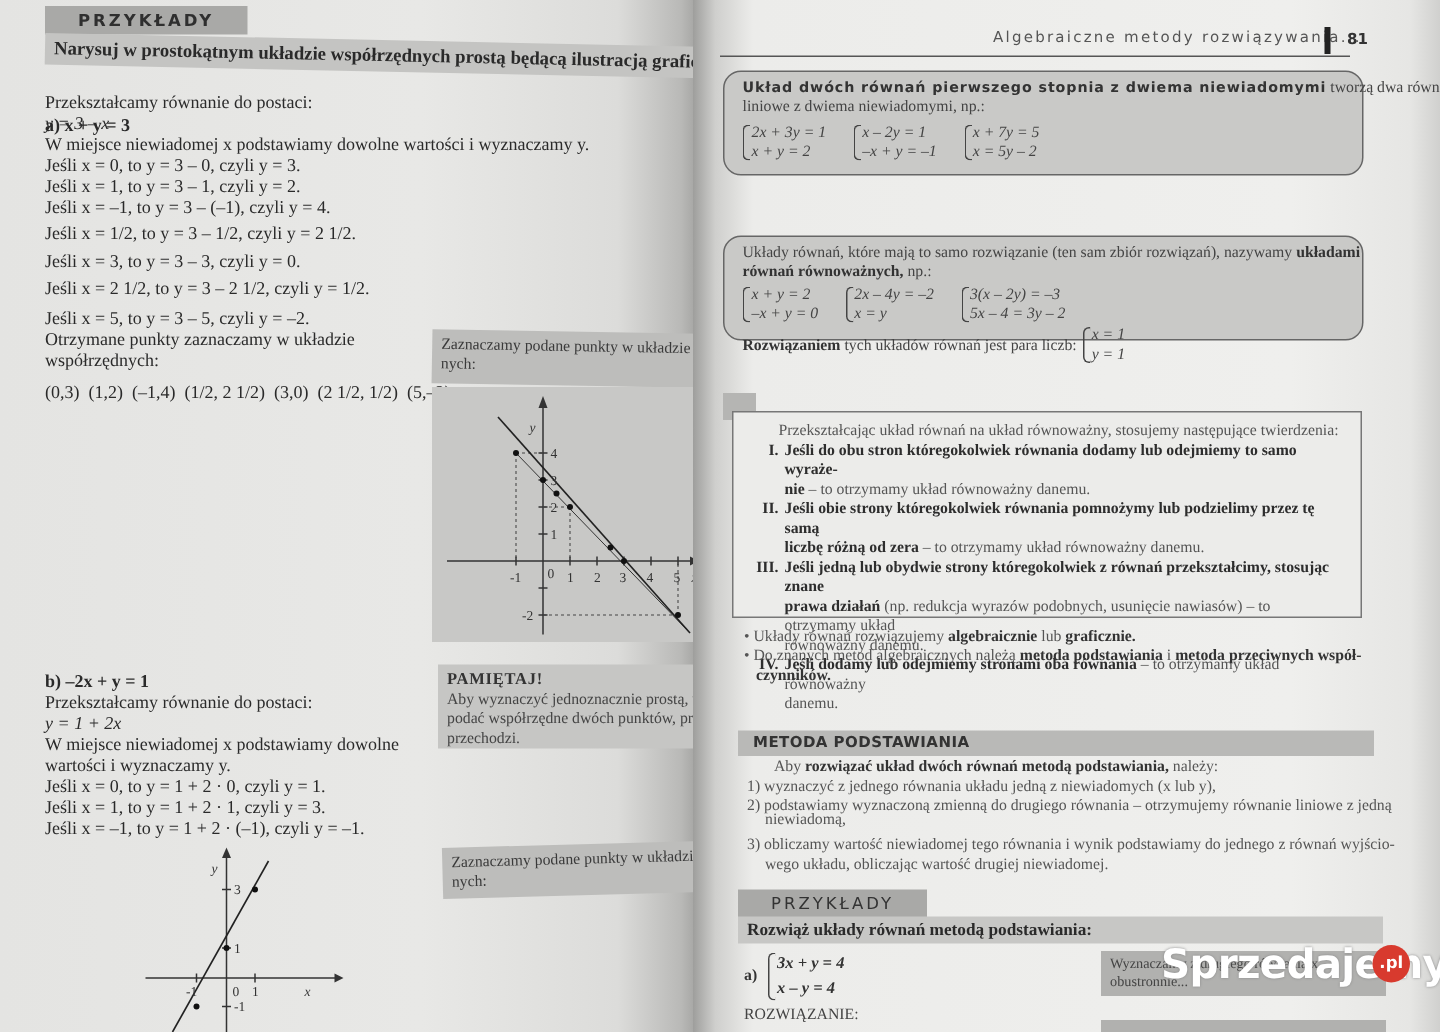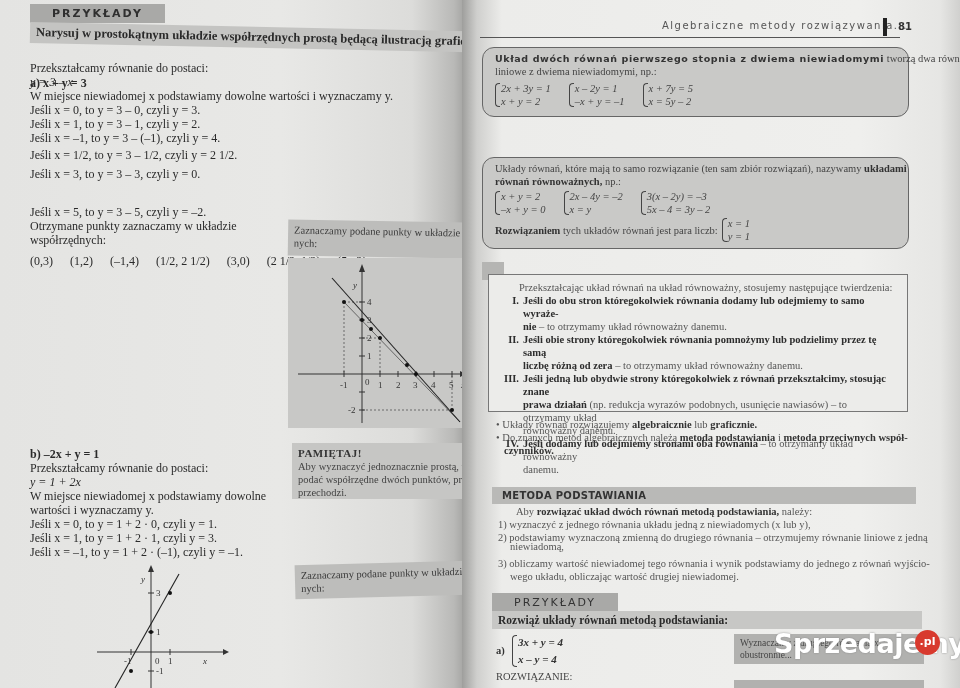--- a/index.html
+++ b/index.html
@@ -106,25 +106,26 @@
 
     <div class="line b" style="left:30px; top:47px;margin-top:29px;">a) x + y = 3</div>
     <div class="line" style="left:30px; top:61px;">Przekształcamy równanie do postaci:</div>
     <div class="line it" style="left:30px; top:75px;">y = 3 – x</div>
     <div class="line" style="left:30px; top:89px;">W miejsce niewiadomej x podstawiamy dowolne wartości i wyznaczamy y.</div>
     <div class="line" style="left:30px; top:103px;">Jeśli x = 0, to y = 3 – 0, czyli y = 3.</div>
     <div class="line" style="left:30px; top:117px;">Jeśli x = 1, to y = 3 – 1, czyli y = 2.</div>
     <div class="line" style="left:30px; top:131px;">Jeśli x = –1, to y = 3 – (–1), czyli y = 4.</div>
     <div class="line" style="left:30px; top:148px;">Jeśli x = 1/2, to y = 3 – 1/2, czyli y = 2 1/2.</div>
     <div class="line" style="left:30px; top:167px;">Jeśli x = 3, to y = 3 – 3, czyli y = 0.</div>
+    <div class="line" style="left:30px; top:185px;">Jeśli x = 2 1/2, to y = 3 – 2 1/2, czyli y = 1/2.</div>
     <div class="line" style="left:30px; top:205px;">Jeśli x = 5, to y = 3 – 5, czyli y = –2.</div>
     <div class="line" style="left:30px; top:219px;">Otrzymane punkty zaznaczamy w układzie</div>
     <div class="line" style="left:30px; top:233px;">współrzędnych:</div>
 
-    <div class="line" style="left:30px; top:254px; display:flex; gap:17px; align-items:center;">
+    <div class="line" style="left:30px; top:254px; display:flex; gap:6px; align-items:center;">
       <span>(0,3)</span>
       <span>(1,2)</span>
       <span>(–1,4)</span>
       <span>(1/2, 2 1/2)</span>
       <span>(3,0)</span>
       <span>(2 1/2, 1/2)</span>
       <span>(5,–2)</span>
     </div>
 
     <div class="side-box" style="left:288px; top:221px; width:180px; height:36px; transform: rotate(1deg);">
@@ -268,21 +269,21 @@
             <span>–x + y = –1</span>
           </div>
         <div class="sys">
             <span>x + 7y = 5</span>
             <span>x = 5y – 2</span>
           </div>
       </div>
     </div>
 
 
-    <div class="round-box" style="left:20px; top:157px; width:427px; height:92px;">
+    <div class="round-box" style="left:20px; top:157px; width:427px; height:70px;">
       <div style="white-space:nowrap;">
         <span>Układy równań, które mają to samo rozwiązanie (ten sam zbiór rozwiązań), nazywamy </span><span class="b" style="color:#333;">układami</span>
       </div>
       <div><span class="b" style="color:#333;">równań równoważnych,</span><span> np.:</span></div>
       <div style="display:flex; gap:18px; margin-top:2px;">
         <div class="sys">
             <span>x + y = 2</span>
             <span>–x + y = 0</span>
           </div>
         <div class="sys">

